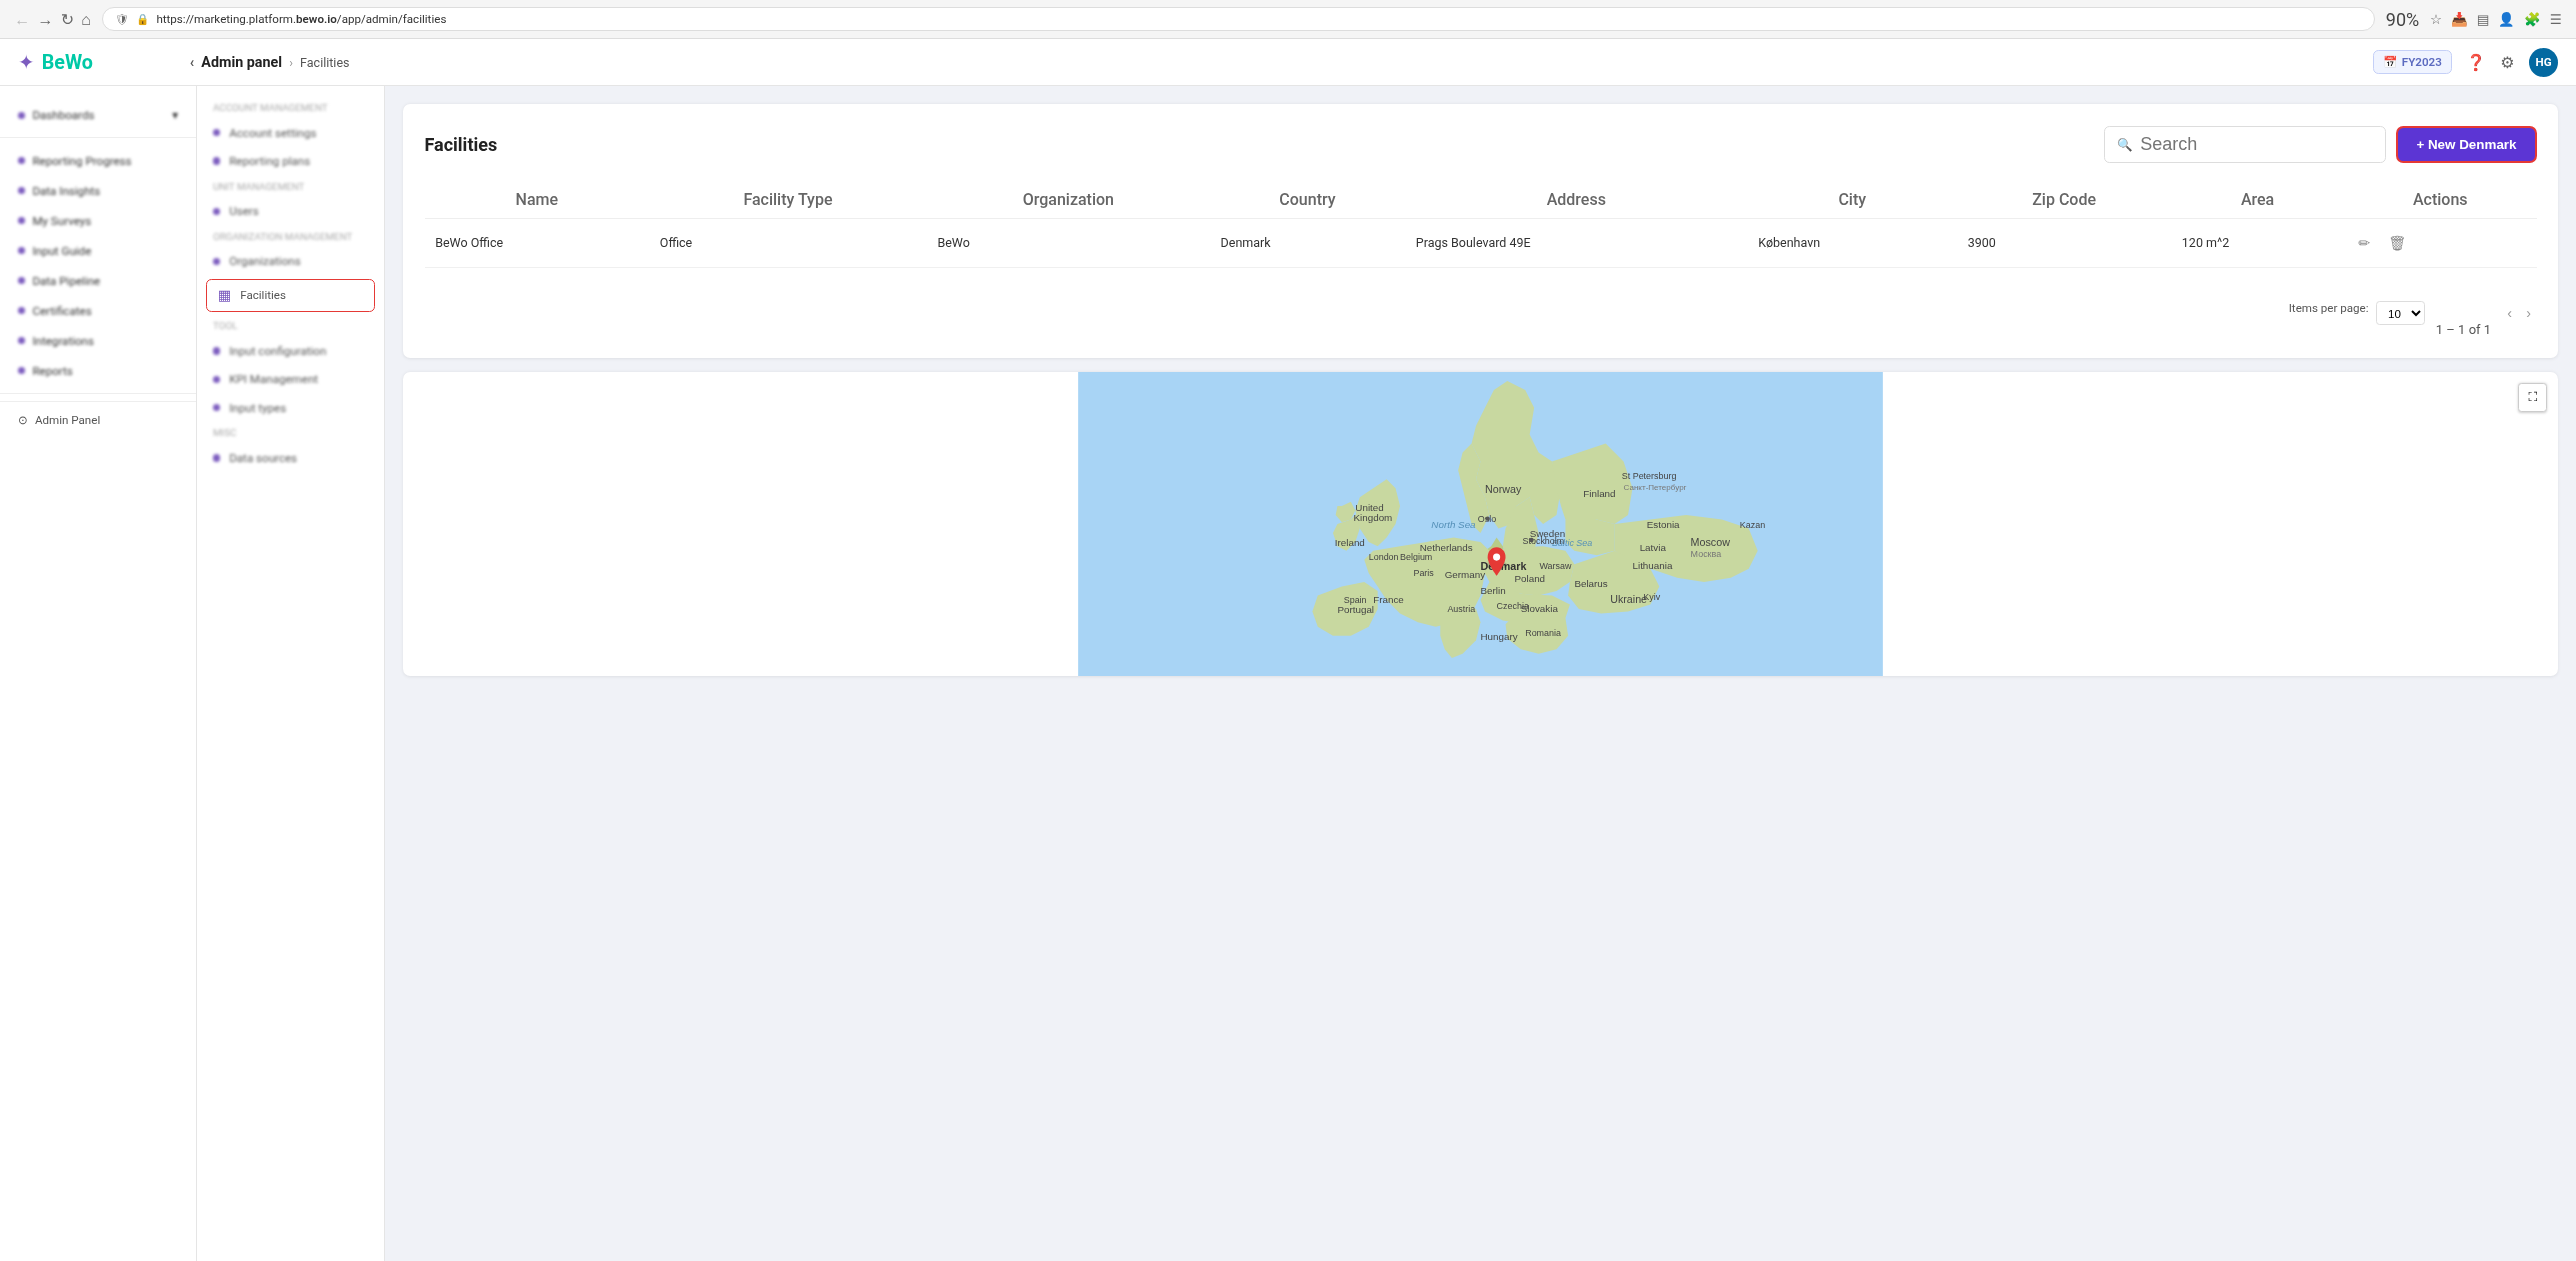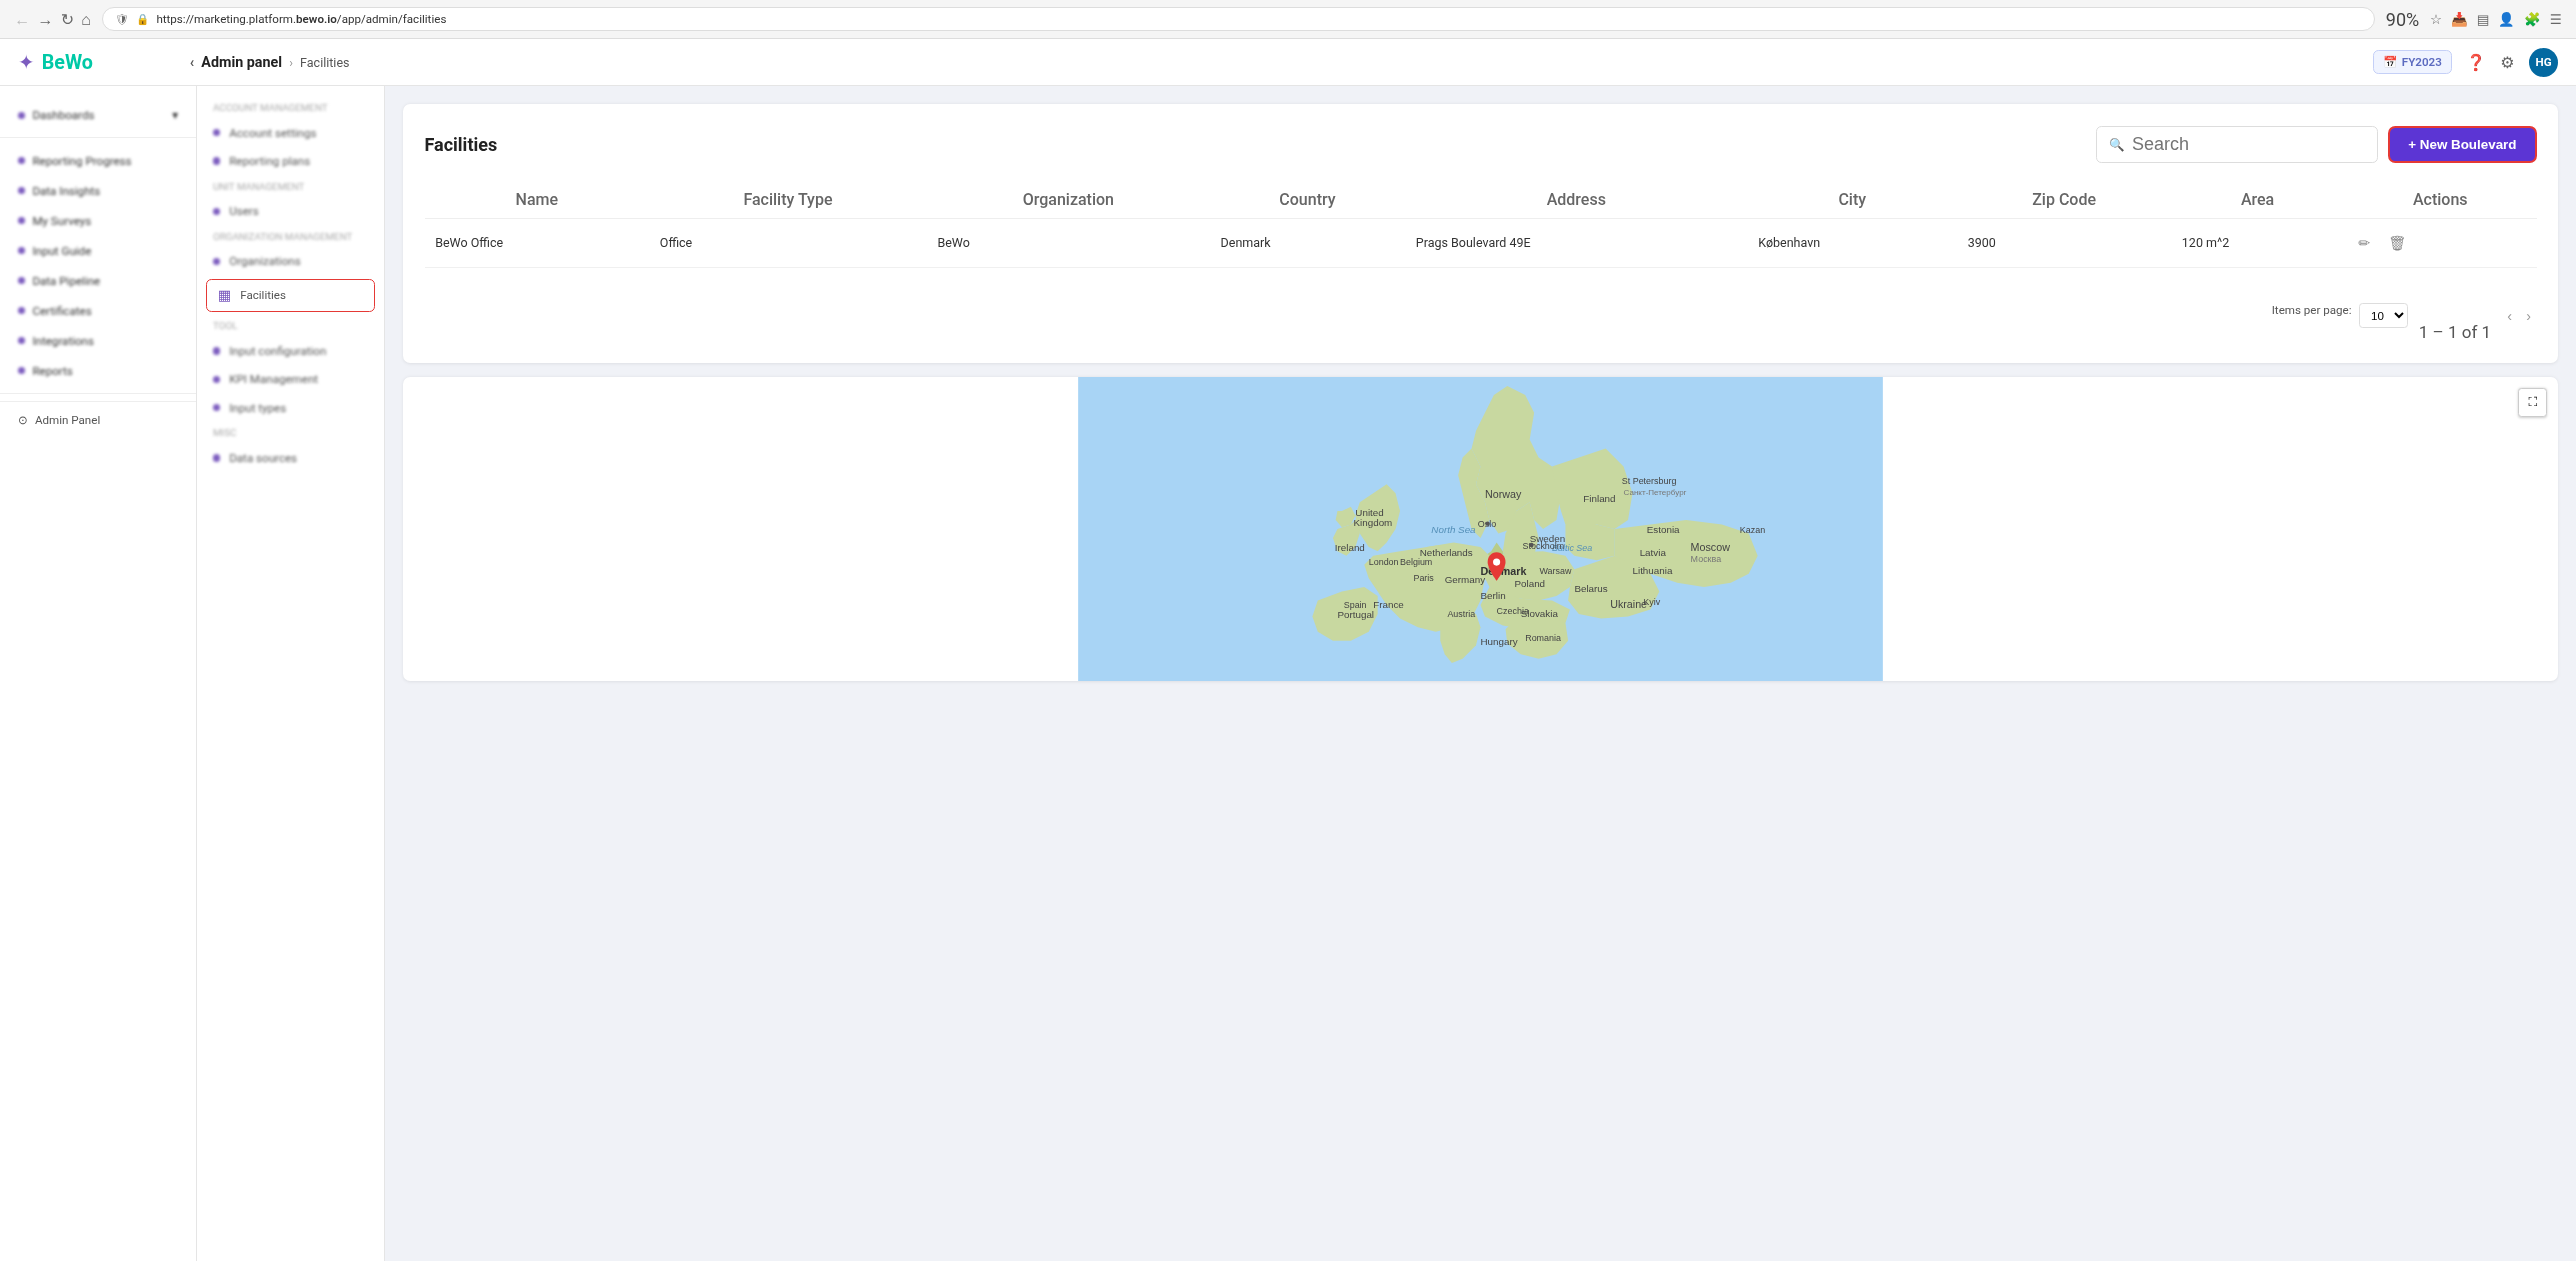--- a/index.html
+++ b/index.html
@@ -224,21 +224,21 @@
     }
     .items-per-page { display: flex; gap: 7.2px; font-size: 11.6px; color: #555; }
     .per-page-select {
       border: 0.9px solid #ddd;
       border-radius: 3.6px;
       padding: 3.6px 7.2px;
       font-size: 11.6px;
       background: white;
       cursor: pointer;
     }
-    .page-info { font-size: 17px; color: #555; margin-top: 32px; }
+    .page-info { font-size: 13px; color: #555; margin-top: 32px; }
     .page-nav { display: flex; gap: 3.6px; }
     .page-nav-btn { background: none; border: none; color: #999; font-size: 14.3px; cursor: pointer; padding: 1.8px 5.4px; }
 
     
     .map-panel {
       background: white;
       border-radius: 7.2px;
       overflow: hidden;
       box-shadow: 0 0.9px 3.6px rgba(0,0,0,0.08);
       position: relative;
@@ -442,21 +442,21 @@
   <div class="content-area">
 
     <div class="facilities-panel">
       <div class="panel-header">
         <h1 class="panel-title">Facilities</h1>
         <div class="panel-actions">
           <div class="search-input-wrapper">
             <span>🔍</span>
             <input type="text" placeholder="Search" style="">
           </div>
-          <button class="new-facility-btn">+ New Boulevard</button>
+          <button class="new-facility-btn">+ New Denmark</button>
         </div>
       </div>
 
       <table class="facilities-table">
         <thead>
           <tr>
             <th>Name</th>
             <th class="th-facility-type"><span>Facility Type</span></th>
             <th>Organization</th>
             <th>Country</th>

